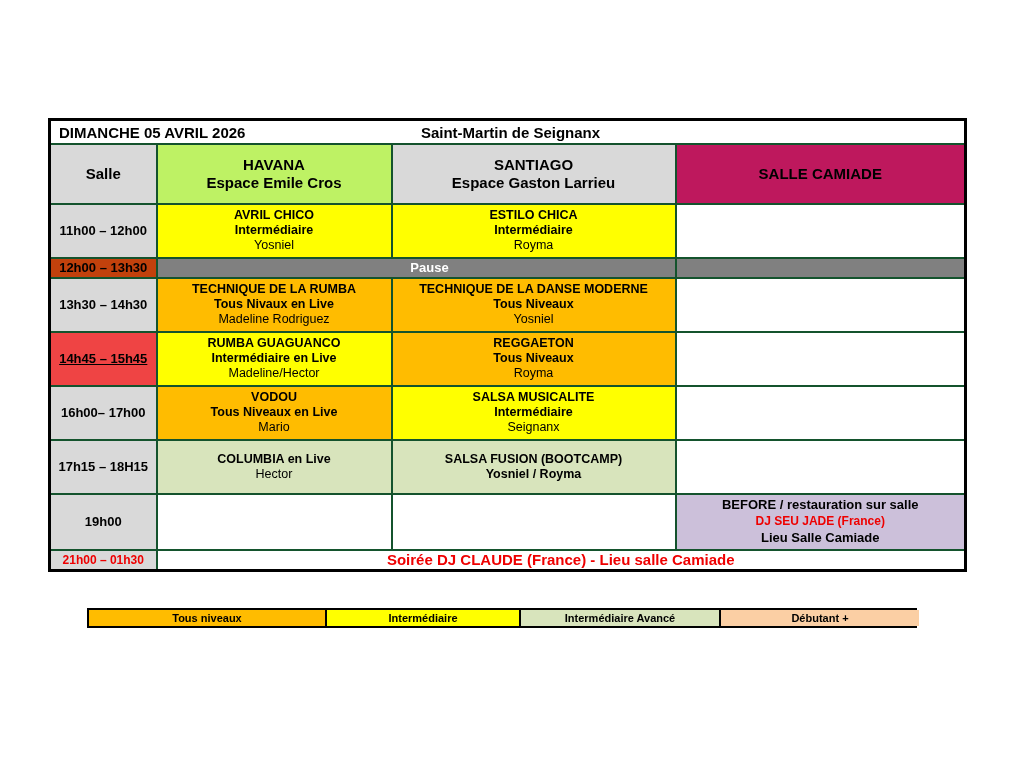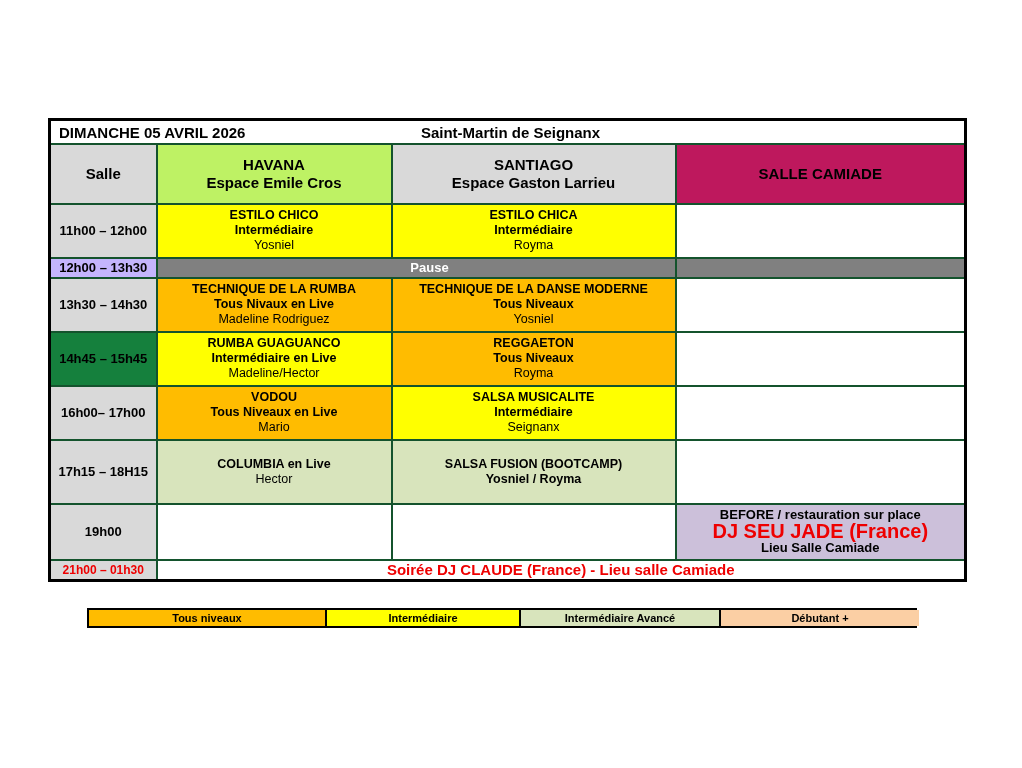--- a/index.html
+++ b/index.html
@@ -24,21 +24,21 @@
   .time { font-size:13px; font-weight:bold; }
   .class-cell { vertical-align:top; padding-top:2px; }
   .ct, .cl { font-size:12.5px; font-weight:bold; line-height:15px; }
   .cn { font-size:12.5px; font-weight:normal; line-height:15px; }
   .cn.b { font-weight:bold; }
 
   .pause-band { color:#fff; font-size:13px; font-weight:bold; }
 
   .before-cell { text-align:left; vertical-align:top; padding:2px 4px 0 5px; }
   .before-l1, .before-l3 { font-size:13px; font-weight:bold; line-height:16px; }
-  .before-l2 { font-size:20px; font-weight:bold; line-height:17px; }
+  .before-l2 { font-size:12px; font-weight:bold; line-height:17px; }
 
   .soiree-time { font-size:12px; font-weight:bold; }
   .soiree-label { font-size:15px; font-weight:bold; }
 
   
   #legend { position:absolute; left:87px; top:608px; width:830px; height:20px;
             display:grid; grid-template-columns:238px 194px 200px 198px;
             border:2px solid #000; }
   .legend-item { border-right:2px solid #000; display:flex; align-items:center;
                  justify-content:center; font-size:11px; font-weight:bold; }
@@ -78,55 +78,55 @@
         <div>Espace Gaston Larrieu</div>
       </td>
       <td style="background-color: #be185d;">
         <div>SALLE CAMIADE</div>
       </td>
     </tr>
 
     <tr style="height:54px">
       <td class="time" style="background-color: rgb(217, 217, 217);">11h00 – 12h00</td>
       <td class="class-cell" style="background-color: rgb(255, 255, 0);">
-        <div class="ct">ESTILO CHICO</div>
+        <div class="ct">AVRIL CHICO</div>
         <div class="cl">Intermédiaire</div>
         <div class="cn">Yosniel</div>
       </td>
       <td class="class-cell" style="background-color: rgb(255, 255, 0);">
         <div class="ct">ESTILO CHICA</div>
         <div class="cl">Intermédiaire</div>
         <div class="cn">Royma</div>
       </td>
       <td></td>
     </tr>
 
     <tr style="height:20px">
-      <td class="time" style="background-color: #c4b5fd;">12h00 – 13h30</td>
+      <td class="time" style="background-color: #c2410c;">12h00 – 13h30</td>
       <td colspan="2" class="pause-band" style="background-color: rgb(128, 128, 128); padding-left: 27px;">Pause</td>
       <td style="background-color: rgb(128, 128, 128);"></td>
     </tr>
 
     <tr style="height:54px">
       <td class="time" style="background-color: rgb(217, 217, 217);">13h30 – 14h30</td>
       <td class="class-cell" style="background-color: rgb(255, 188, 0);">
         <div class="ct">TECHNIQUE DE LA RUMBA</div>
         <div class="cl">Tous Nivaux en Live</div>
         <div class="cn">Madeline Rodriguez</div>
       </td>
       <td class="class-cell" style="background-color: rgb(255, 188, 0);">
         <div class="ct">TECHNIQUE DE LA DANSE MODERNE</div>
         <div class="cl">Tous Niveaux</div>
         <div class="cn">Yosniel</div>
       </td>
       <td></td>
     </tr>
 
     <tr style="height:54px">
-      <td class="time" style="background-color: #15803d;">14h45 – 15h45</td>
+      <td class="time" style="background-color: #ef4444; text-decoration: underline;">14h45 – 15h45</td>
       <td class="class-cell" style="background-color: rgb(255, 255, 0);">
         <div class="ct">RUMBA GUAGUANCO</div>
         <div class="cl">Intermédiaire en Live</div>
         <div class="cn">Madeline/Hector</div>
       </td>
       <td class="class-cell" style="background-color: rgb(255, 188, 0);">
         <div class="ct">REGGAETON</div>
         <div class="cl">Tous Niveaux</div>
         <div class="cn">Royma</div>
       </td>
@@ -141,39 +141,39 @@
         <div class="cn">Mario</div>
       </td>
       <td class="class-cell" style="background-color: rgb(255, 255, 0);">
         <div class="ct">SALSA MUSICALITE</div>
         <div class="cl">Intermédiaire</div>
         <div class="cn">Seignanx</div>
       </td>
       <td></td>
     </tr>
 
-    <tr style="height:64px">
+    <tr style="height:54px">
       <td class="time" style="background-color: rgb(217, 217, 217);">17h15 – 18H15</td>
       <td class="class-cell" style="background-color: rgb(216, 228, 188);">
         <div class="ct">COLUMBIA en Live</div>
         <div class="cn">Hector</div>
       </td>
       <td class="class-cell" style="background-color: rgb(216, 228, 188);">
         <div class="ct">SALSA FUSION (BOOTCAMP)</div>
         <div class="cn b">Yosniel / Royma</div>
       </td>
       <td></td>
     </tr>
 
     <tr style="height:56px">
       <td class="time" style="background-color: rgb(217, 217, 217);">19h00</td>
       <td></td>
       <td></td>
       <td class="before-cell" style="background-color: rgb(204, 192, 218);">
-        <div class="before-l1">BEFORE / restauration sur place</div>
+        <div class="before-l1">BEFORE / restauration sur salle</div>
         <div class="before-l2" style="color: rgb(238, 0, 0);">DJ SEU JADE (France)</div>
         <div class="before-l3">Lieu Salle Camiade</div>
       </td>
     </tr>
 
     <tr style="height:21px">
       <td class="soiree-time" style="background-color: rgb(217, 217, 217); color: rgb(238, 0, 0);">21h00 – 01h30</td>
       <td colspan="3" class="soiree-label" style="color: rgb(238, 0, 0);">Soirée DJ CLAUDE (France) - Lieu salle Camiade</td>
     </tr>
   </tbody>

